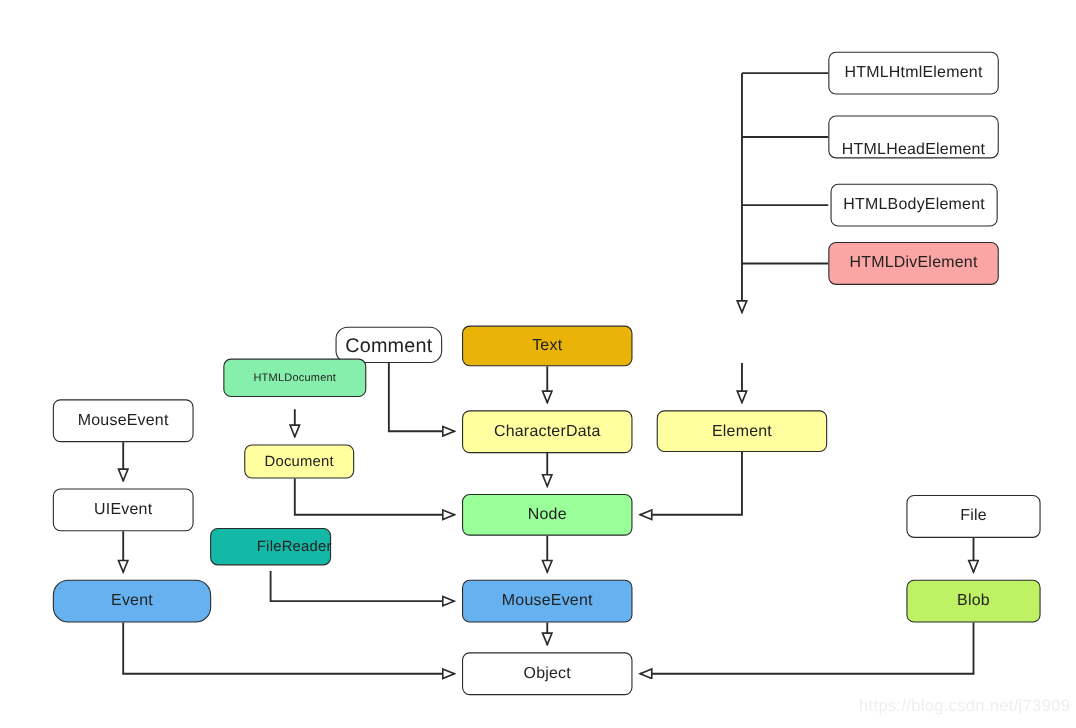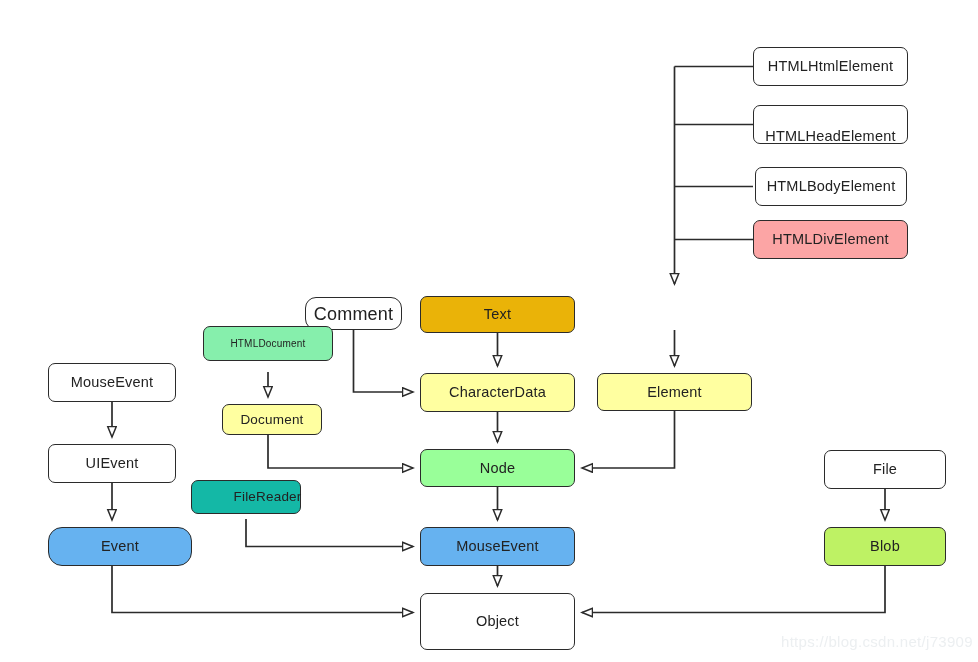--- a/index.html
+++ b/index.html
@@ -155,19 +155,19 @@
   </div>
 
   <div class="node" style="left:420px; top:527px; width:155px; height:39px; background:#66b2f0;">
     <span class="lbl">MouseEvent</span>
   </div>
 
   <div class="node" style="left:824px; top:527px; width:122px; height:39px; background:#bef264;">
     <span class="lbl">Blob</span>
   </div>
 
-  <div class="node" style="left:420px; top:593px; width:155px; height:57px; background:#ffffff;">
+  <div class="node" style="left:420px; top:593px; width:155px; height:39px; background:#ffffff;">
     <span class="lbl">Object</span>
   </div>
 
   <div class="watermark" style="left:781px; top:633px;">https://blog.csdn.net/j73909</div>
 
 </div>
 
 </body></html>

